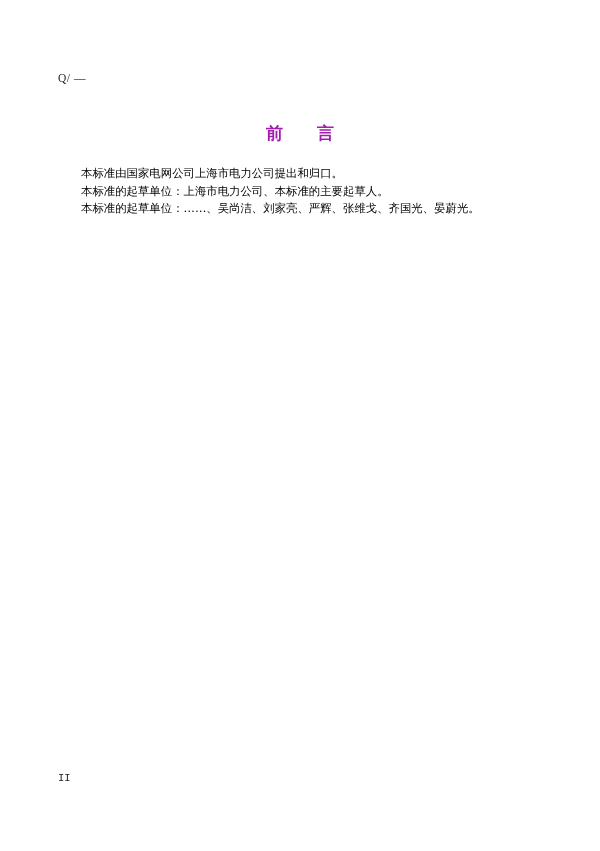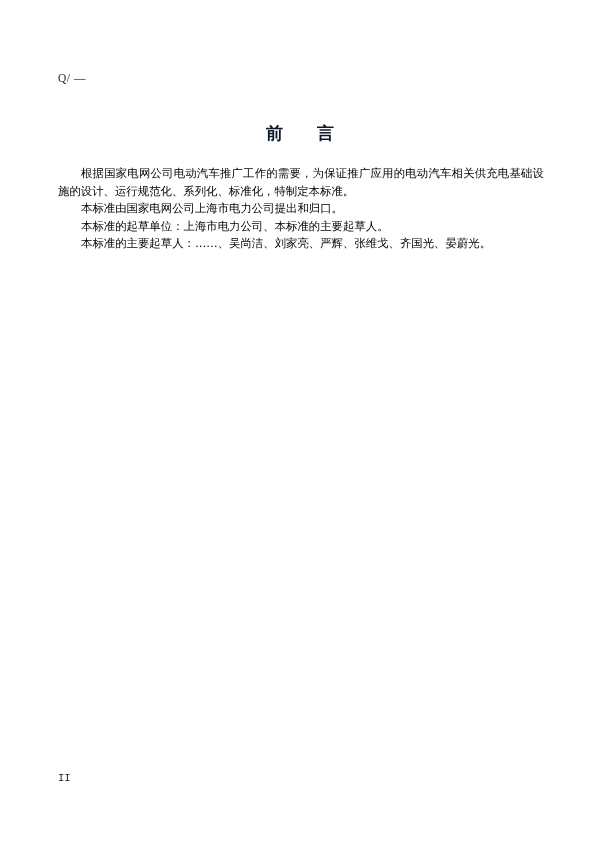--- a/index.html
+++ b/index.html
@@ -36,21 +36,21 @@
     position: absolute;
     left: 0;
     top: 122px;
     width: 600px;
     text-align: center;
     font-size: 17px;
     font-weight: bold;
     letter-spacing: 14px;
     text-indent: 14px;
     font-family: "DejaVu Serif", "Liberation Serif", serif;
-    color: #0f172a;
+    color: #a21caf;
   }
   .body-block {
     position: absolute;
     left: 58px;
     top: 165px;
     width: 486px;
   }
   .para {
     font-size: 11.4px;
     line-height: 17.5px;
@@ -74,21 +74,20 @@
 </head>
 <body>
 
 <div class="page">
 
   <div class="header-line">Q/   —</div>
 
   <div class="doc-title">前  言</div>
 
   <div class="body-block">
-    <p class="para indent">根据国家电网公司电动汽车推广工作的需要，为保证推广应用的电动汽车相关供充电基础设施的设计、运行规范化、系列化、标准化，特制定本标准。</p>
     <p class="para indent">本标准由国家电网公司上海市电力公司提出和归口。</p>
     <p class="para indent">本标准的起草单位：上海市电力公司、本标准的主要起草人。</p>
-    <p class="para indent">本标准的主要起草人：……、吴尚洁、刘家亮、严辉、张维戈、齐国光、晏蔚光。</p>
+    <p class="para indent">本标准的起草单位：……、吴尚洁、刘家亮、严辉、张维戈、齐国光、晏蔚光。</p>
   </div>
 
   <div class="footer-page">II</div>
 
 </div>
 
 </body></html>

